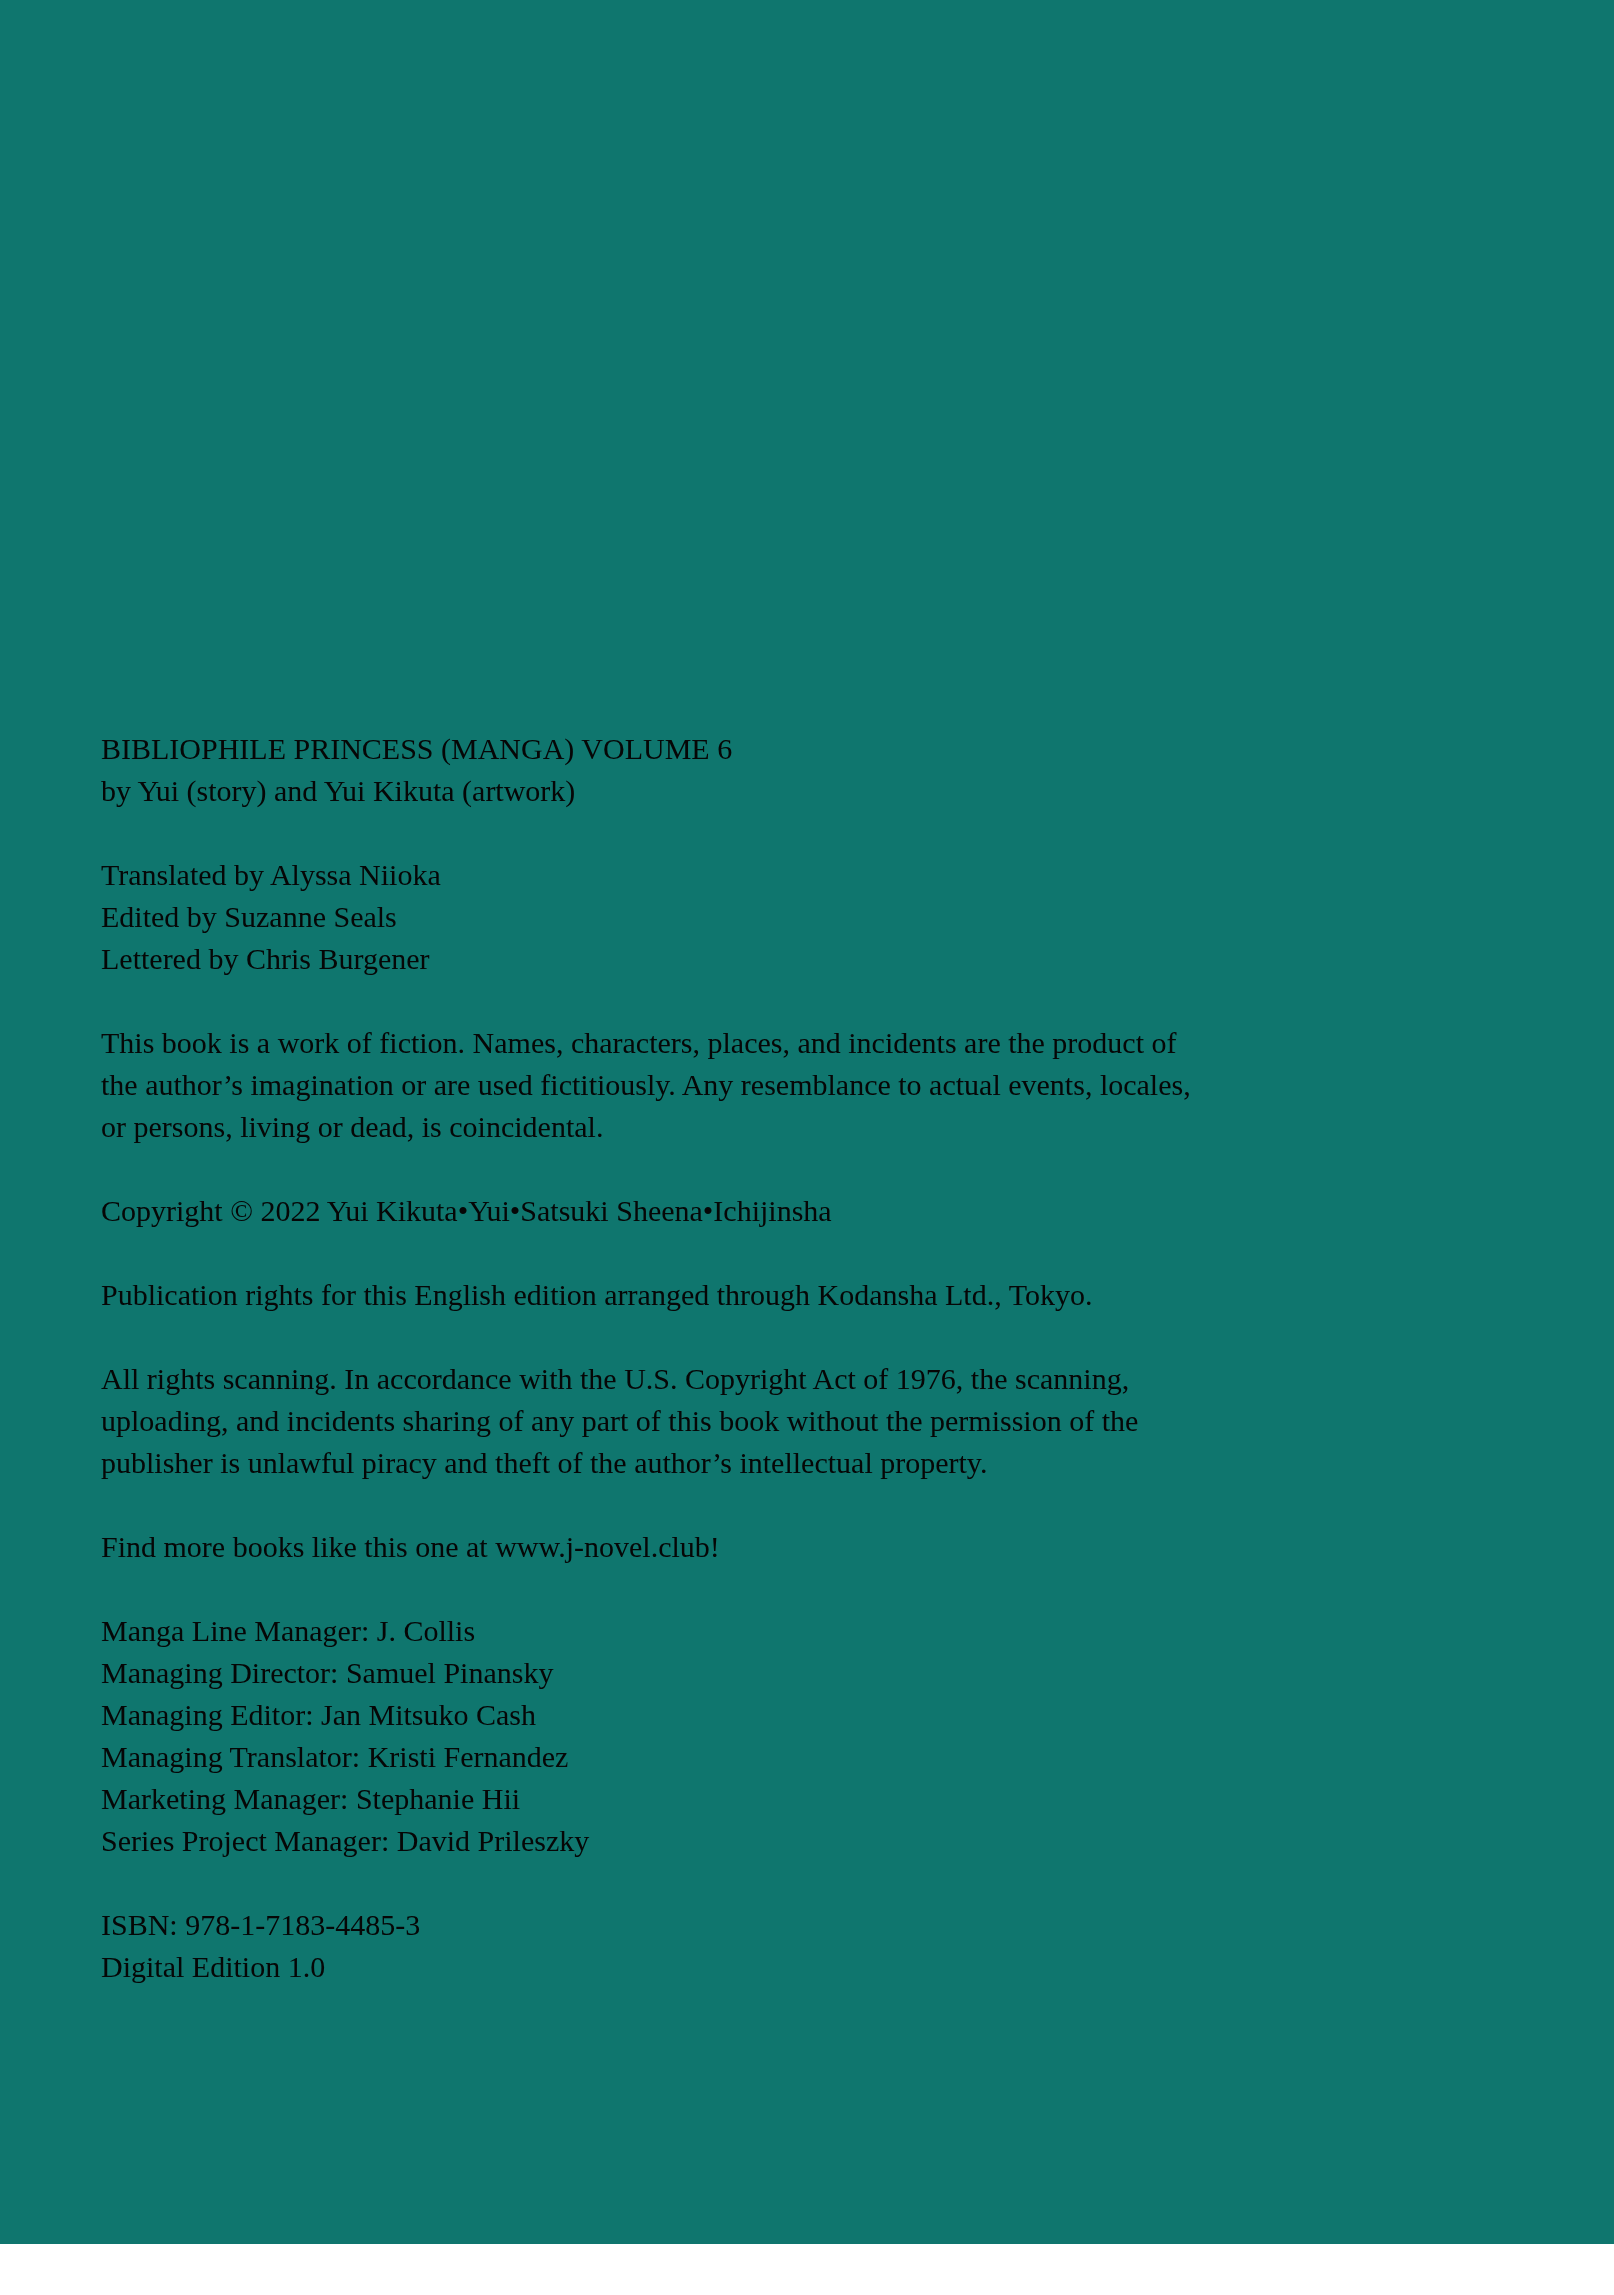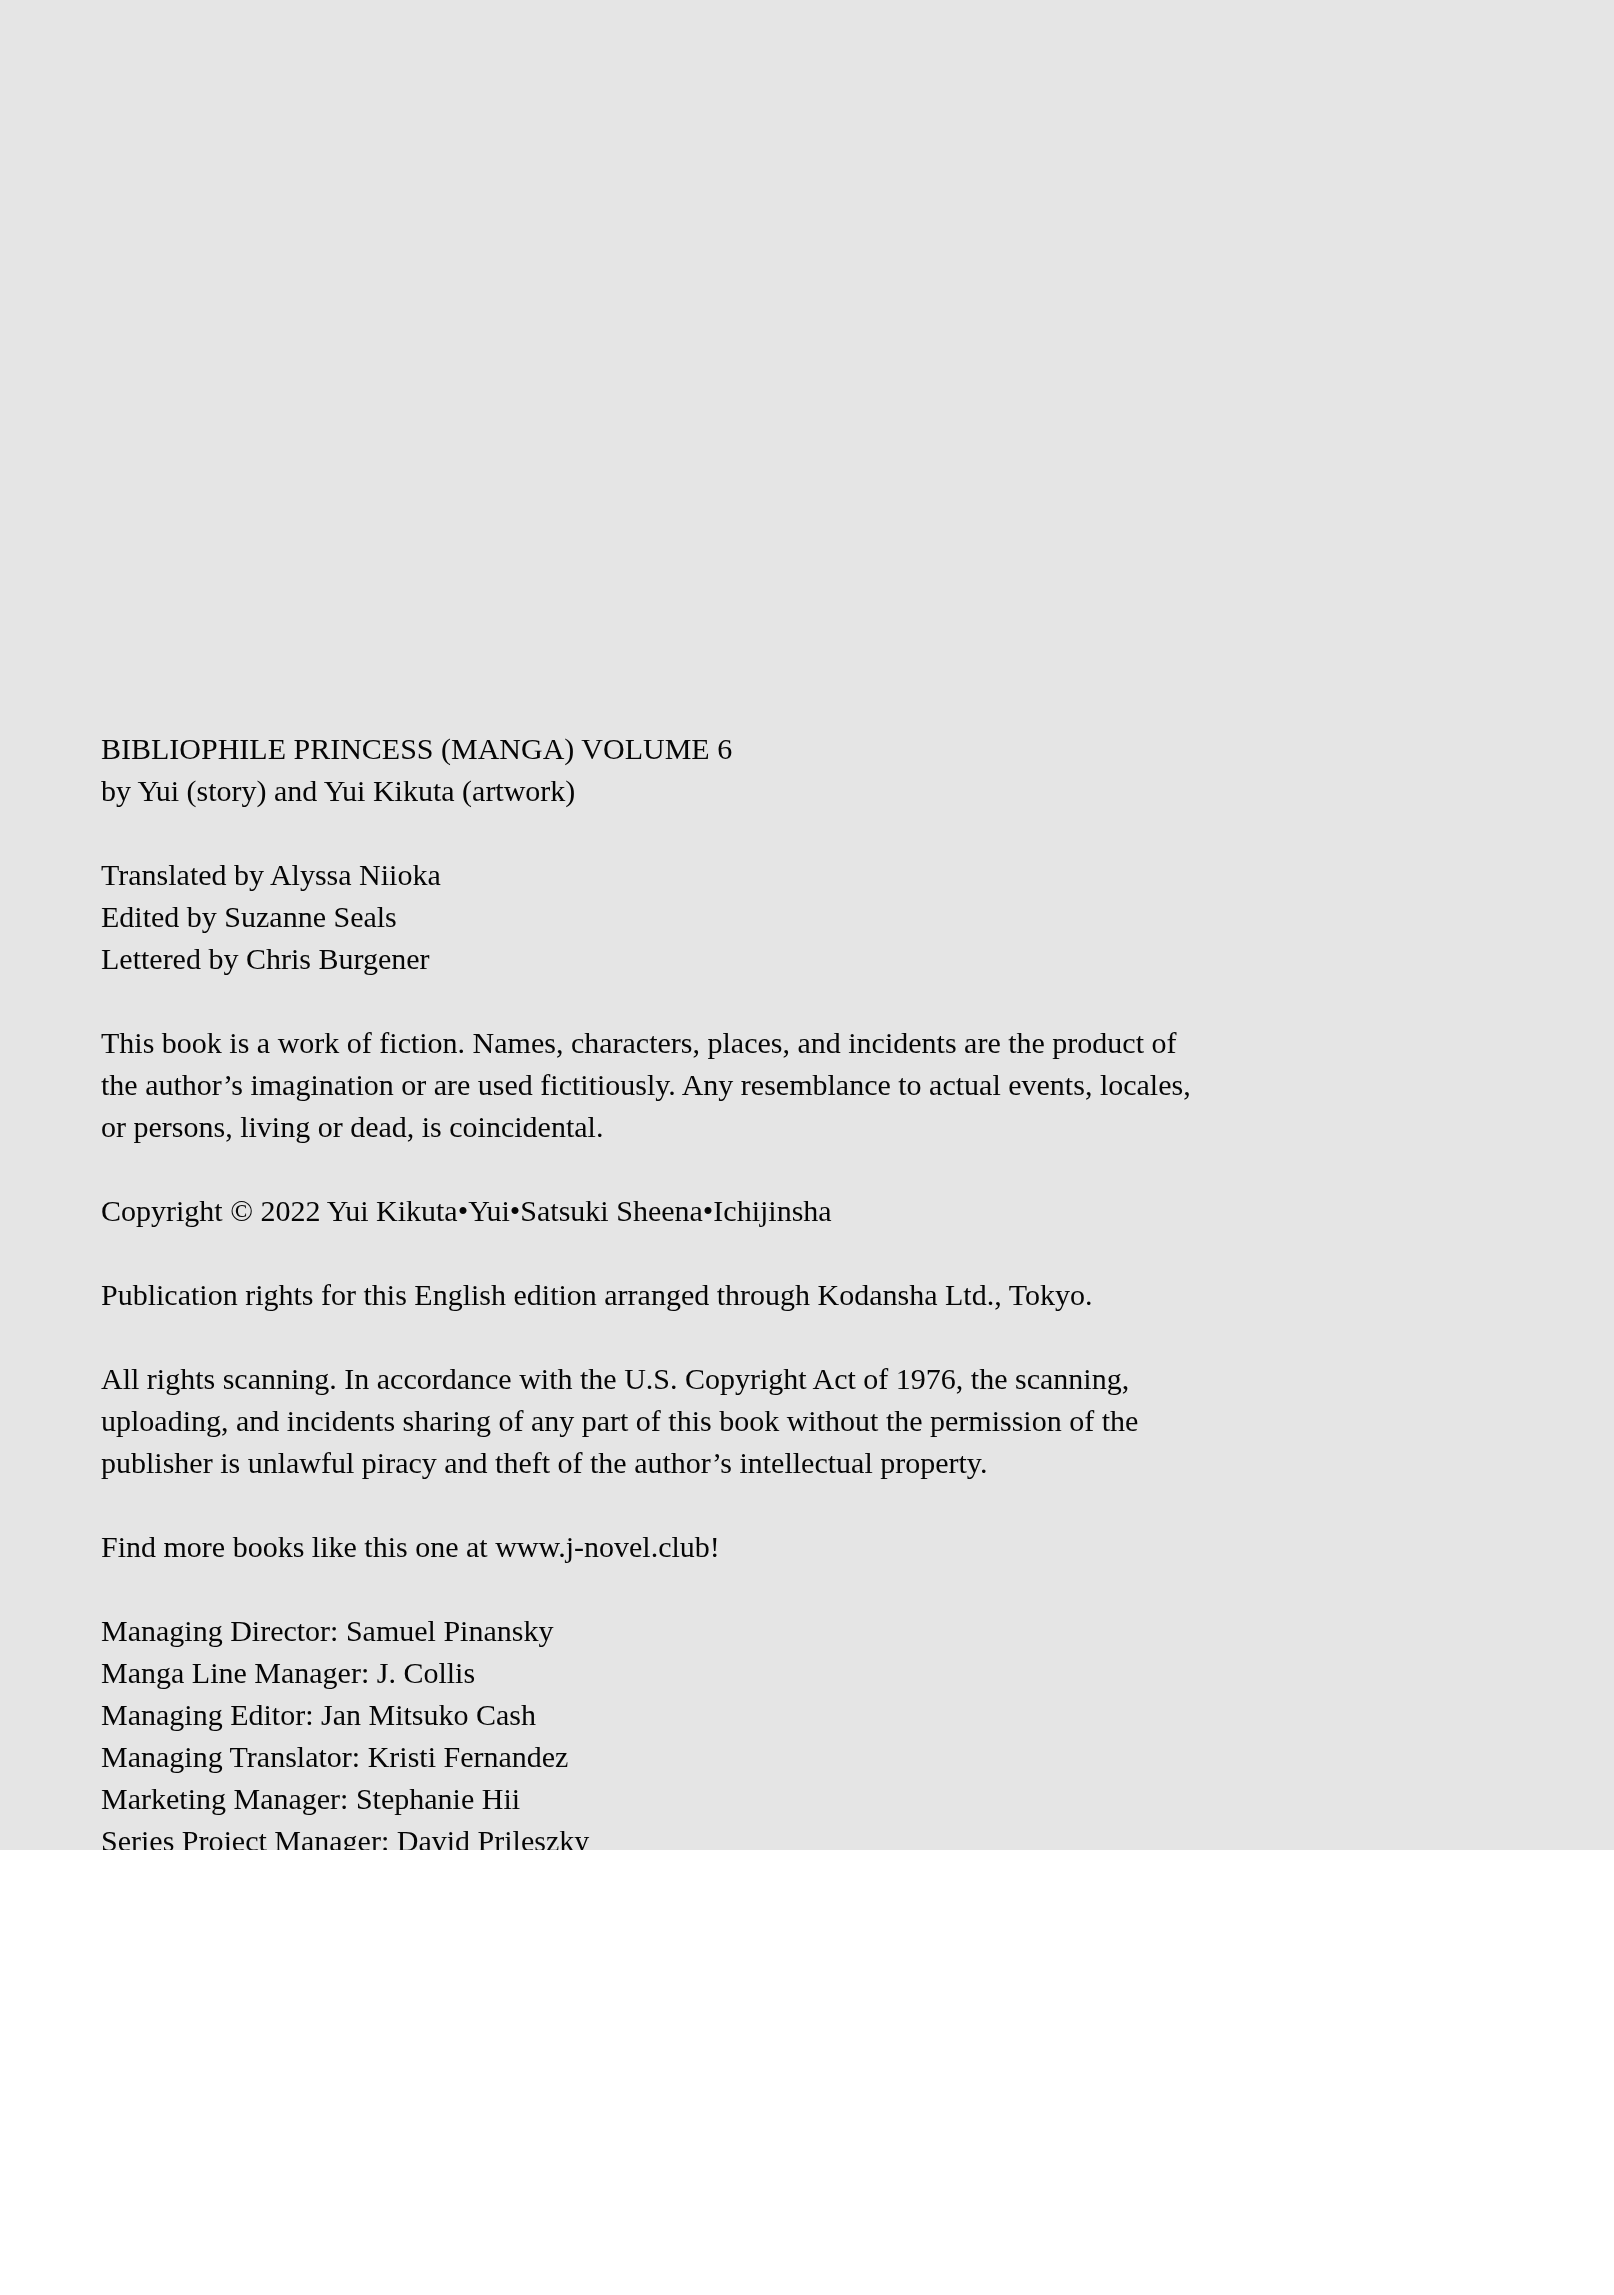--- a/index.html
+++ b/index.html
@@ -3,22 +3,22 @@
 <meta charset="utf-8">
 <style>
   html, body {
     margin: 0;
     padding: 0;
     background: #ffffff;
   }
   .page {
     position: relative;
     width: 1614px;
-    height: 1850px;
-    background: #e5e5e5;
+    height: 2244px;
+    background: #0f766e;
     overflow: hidden;
   }
   .colophon {
     position: absolute;
     left: 101px;
     top: 728px;
     width: 1425px;
     color: #060606;
     font-family: "Liberation Serif", "DejaVu Serif", serif;
     font-size: 30px;
@@ -69,22 +69,22 @@
       <span class="line">All rights scanning. In accordance with the U.S. Copyright Act of 1976, the scanning,</span>
       <span class="line">uploading, and incidents sharing of any part of this book without the permission of the</span>
       <span class="line">publisher is unlawful piracy and theft of the author’s intellectual property.</span>
     </p>
 
     <p>
       <span class="line">Find more books like this one at www.j-novel.club!</span>
     </p>
 
     <p>
+      <span class="line">Manga Line Manager: J. Collis</span>
       <span class="line">Managing Director: Samuel Pinansky</span>
-      <span class="line">Manga Line Manager: J. Collis</span>
       <span class="line">Managing Editor: Jan Mitsuko Cash</span>
       <span class="line">Managing Translator: Kristi Fernandez</span>
       <span class="line">Marketing Manager: Stephanie Hii</span>
       <span class="line">Series Project Manager: David Prileszky</span>
     </p>
 
     <p>
       <span class="line">ISBN: 978-1-7183-4485-3</span>
       <span class="line">Digital Edition 1.0</span>
     </p>

